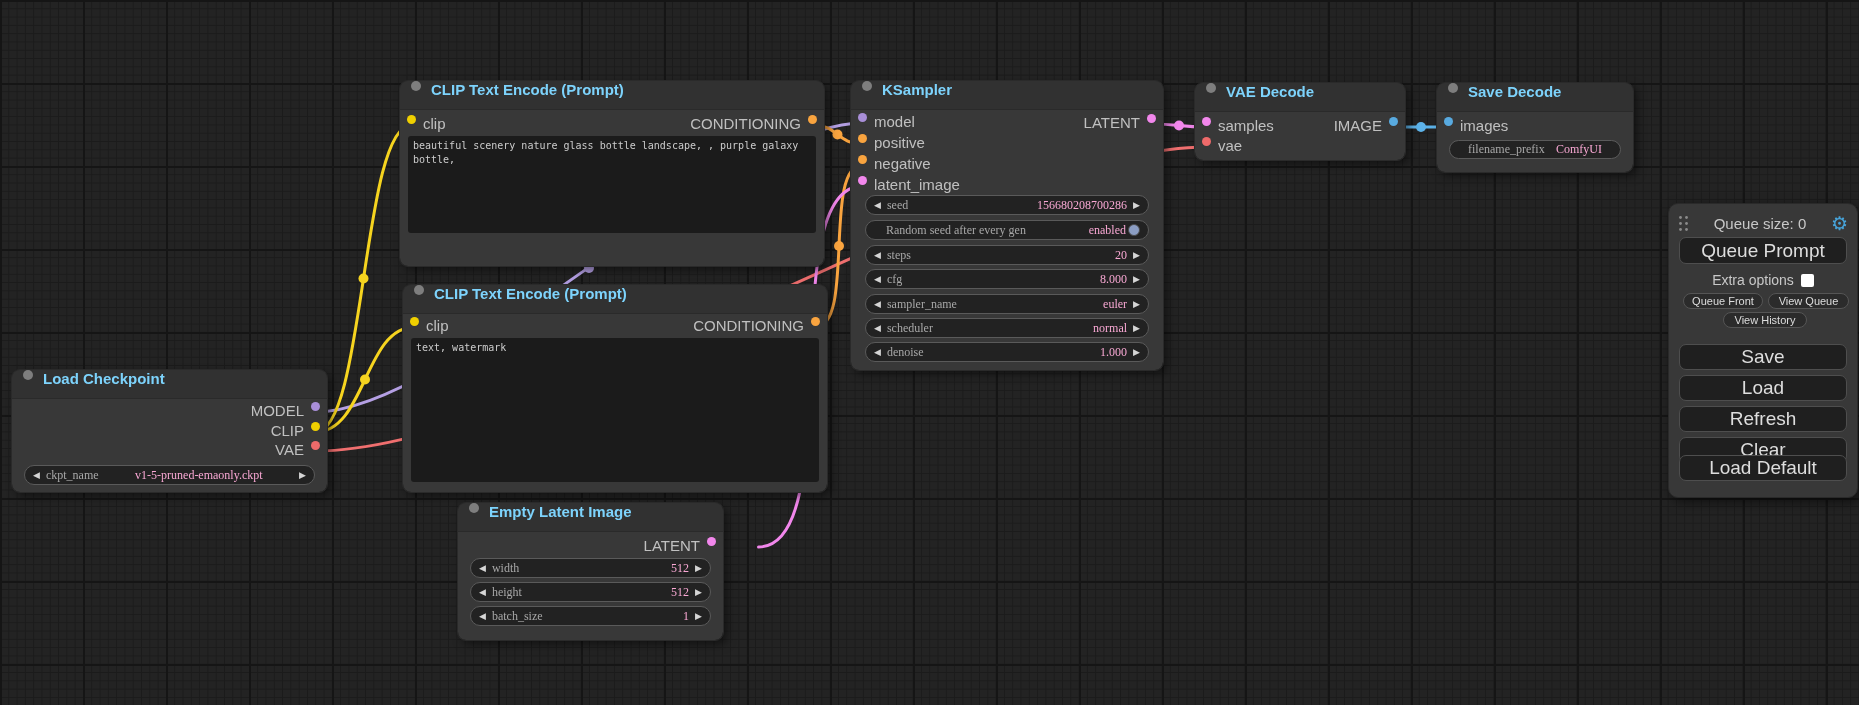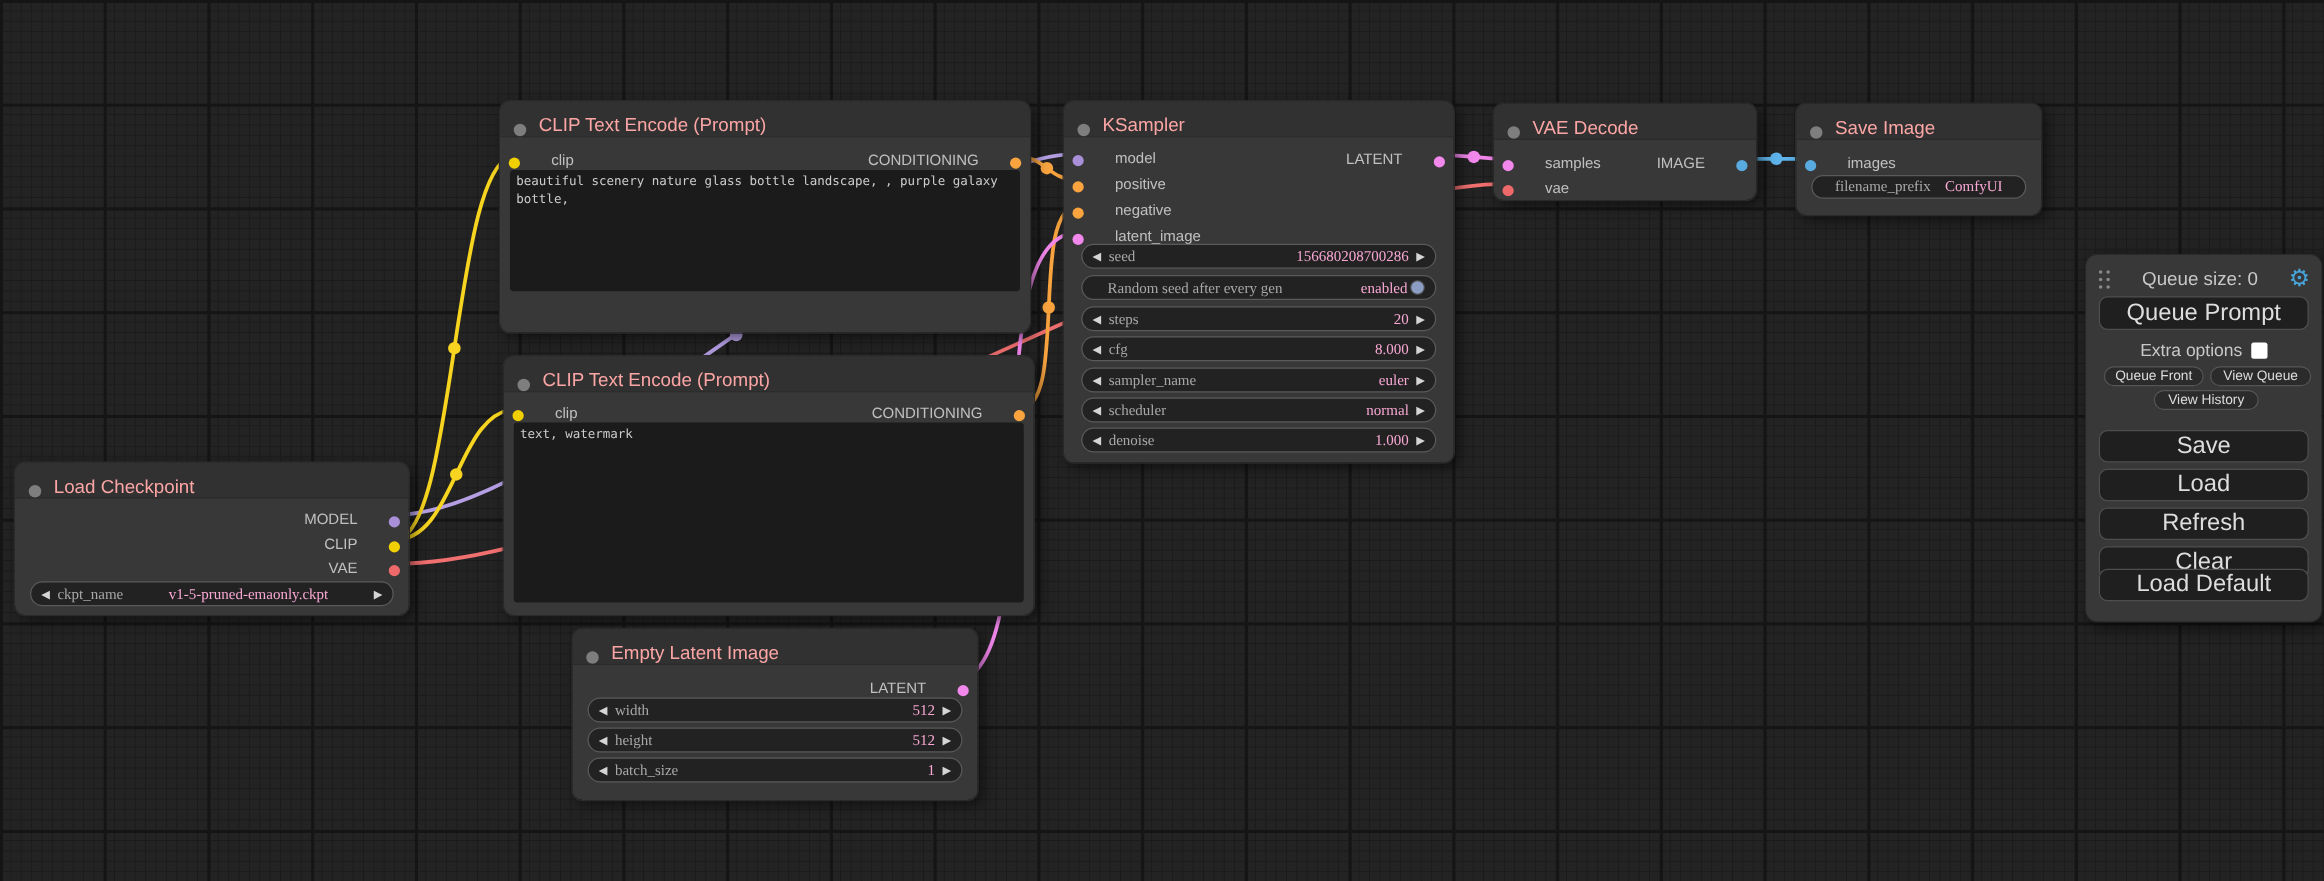--- a/index.html
+++ b/index.html
@@ -11,26 +11,26 @@
       linear-gradient(90deg,#151515 2px, transparent 2px),
       linear-gradient(#1b1b1b 1px, transparent 1px),
       linear-gradient(90deg,#1b1b1b 1px, transparent 1px);
     background-size:83px 83px,83px 83px,8.3px 8.3px,8.3px 8.3px;}
   svg.links{position:absolute;left:0;top:0;z-index:1;}
   svg.links path{fill:none;stroke-width:3;stroke-linecap:round;}
 
   .node{position:absolute;z-index:2;background:#383838;border-radius:8px;
     outline:1px solid #2a2a2a;box-shadow:4px 4px 10px rgba(0,0,0,.5);}
   .ntitle{height:28px;background:#313131;border-bottom:1px solid #2a2a2a;
-    border-radius:8px 8px 0 0;display:flex;align-items:flex-end;gap:10px;
-    padding:0 11px;color:#fca5a5;font-size:15px;}
+    border-radius:8px 8px 0 0;display:flex;align-items:flex-start;gap:10px;
+    padding:0 11px;color:#7dd3fc;font-size:15px;font-weight:bold;}
   .tdot{width:10px;height:10px;border-radius:50%;background:#7e7e7e;flex:0 0 auto;}
 
-  .port{position:absolute;height:20px;display:flex;align-items:flex-end;gap:25px;
-    font-size:12px;color:#c0c0c0;white-space:nowrap;}
+  .port{position:absolute;height:20px;display:flex;align-items:flex-start;gap:7px;
+    font-size:15px;color:#c0c0c0;white-space:nowrap;}
   .port.in{left:7px;}
   .port.out{right:7px;}
   .pdot{width:9px;height:9px;border-radius:50%;flex:0 0 auto;}
 
   .c-model{background:#a98fd8;} .c-clip{background:#f0d000;}
   .c-vae{background:#ee6a6a;}   .c-cond{background:#f9a43f;}
   .c-latent{background:#f287ec;}.c-image{background:#58aae0;}
 
   .w-model{stroke:#b49fe3;} .w-clip{stroke:#f6d41f;} .w-vae{stroke:#f06f6f;}
   .w-cond{stroke:#f9a43f;}  .w-latent{stroke:#f287ec;} .w-image{stroke:#5db3ea;}
@@ -235,33 +235,33 @@
     </div>
     <div class="port out" style="top:34px">
       <span>IMAGE</span>
       <span class="pdot c-image"></span>
     </div>
   </div>
 
   <div class="node" style="left:1437px;top:83px;width:196px;height:89px">
     <div class="ntitle">
       <span class="tdot"></span>
-      <span>Save Image</span>
+      <span>Save Decode</span>
     </div>
     <div class="port in" style="top:34px">
       <span class="pdot c-image"></span>
       <span>images</span>
     </div>
     <div class="widget" style="top:57px;left:12px;right:12px;height:19px">
       <span class="wlabel" style="margin-left:10px">filename_prefix</span>
       <span class="wvalue" style="margin-right:10px">ComfyUI</span>
     </div>
   </div>
 
-  <div class="node" style="left:458px;top:503px;width:324px;height:137px">
+  <div class="node" style="left:458px;top:503px;width:265px;height:137px">
     <div class="ntitle">
       <span class="tdot"></span>
       <span>Empty Latent Image</span>
     </div>
     <div class="port out" style="top:34px">
       <span>LATENT</span>
       <span class="pdot c-latent"></span>
     </div>
     <div class="widget" style="top:55px;left:12px;right:12px">
       <span class="arrow">◀</span>

